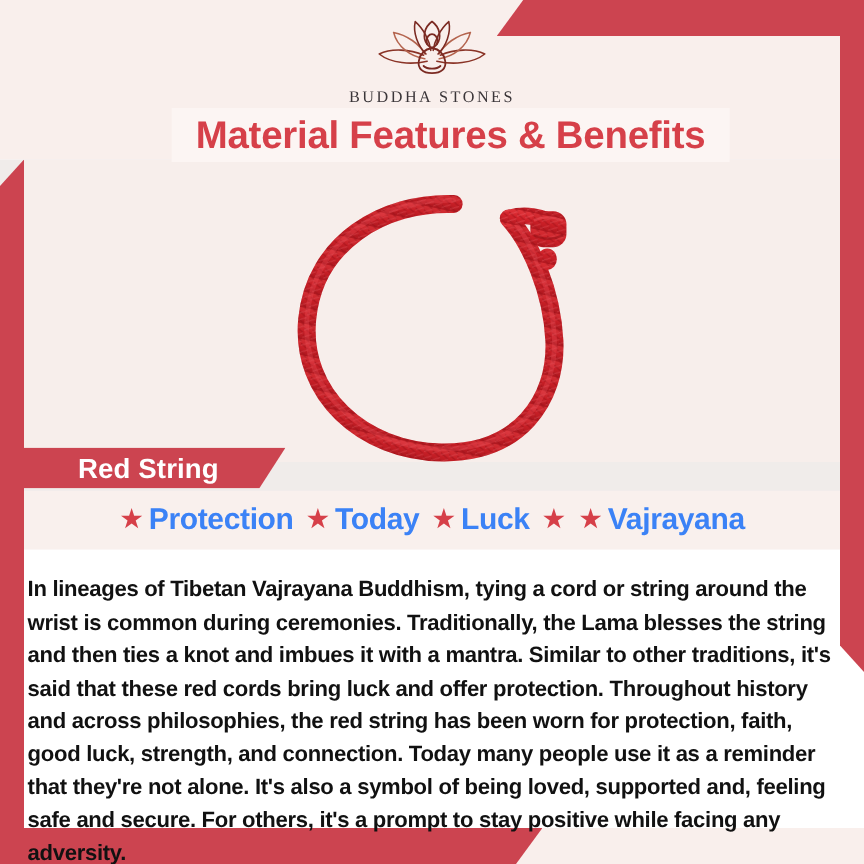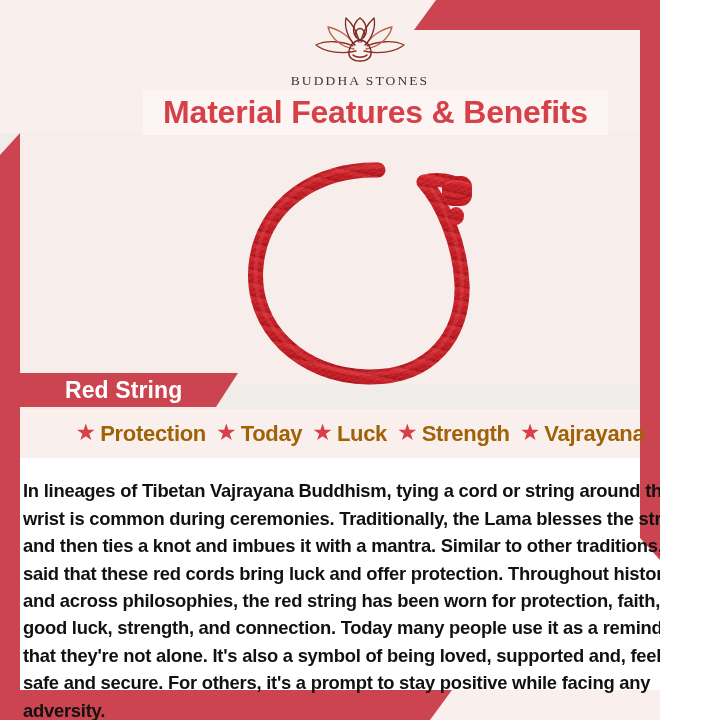--- a/index.html
+++ b/index.html
@@ -8,21 +8,21 @@
   }
   body {
     width: 720px;
     height: 720px;
     overflow: hidden;
     font-family: "Liberation Sans", sans-serif;
     background: #FFFFFF;
   }
   .canvas {
     position: relative;
-    width: 660px;
+    width: 720px;
     height: 720px;
     background: #FFFFFF;
     overflow: hidden;
   }
 
   
   .bg-upper {
     position: absolute;
     left: 0; top: 0;
     width: 720px; height: 133px;
@@ -171,23 +171,23 @@
     white-space: nowrap;
   }
   .benefit .star {
     font-size: 23px;
     line-height: 1;
     color: #D64049;
     position: relative;
     top: -1px;
   }
   .benefit .blabel {
-    font-size: 22px;
+    font-size: 25px;
     font-weight: bold;
-    color: #a16207;
+    color: #3b82f6;
     letter-spacing: -0.3px;
   }
 
   
   .body-copy {
     position: absolute;
     left: 23px; top: 459px;
     width: 672px;
     font-size: 18.4px;
     font-weight: bold;
@@ -300,21 +300,20 @@
     <span class="benefit">
       <span class="star">★</span>
       <span class="blabel">Today</span>
     </span>
     <span class="benefit">
       <span class="star">★</span>
       <span class="blabel">Luck</span>
     </span>
     <span class="benefit">
       <span class="star">★</span>
-      <span class="blabel">Strength</span>
     </span>
     <span class="benefit">
       <span class="star">★</span>
       <span class="blabel">Vajrayana</span>
     </span>
   </div>
 
   <p class="body-copy">In lineages of Tibetan Vajrayana Buddhism, tying a cord or string around the wrist is common during ceremonies. Traditionally, the Lama blesses the string and then ties a knot and imbues it with a mantra. Similar to other traditions, it's said that these red cords bring luck and offer protection. Throughout history and across philosophies, the red string has been worn for protection, faith, good luck, strength, and connection. Today many people use it as a reminder that they're not alone. It's also a symbol of being loved, supported and, feeling safe and secure. For others, it's a prompt to stay positive while facing any adversity.</p>
 
 </div>

